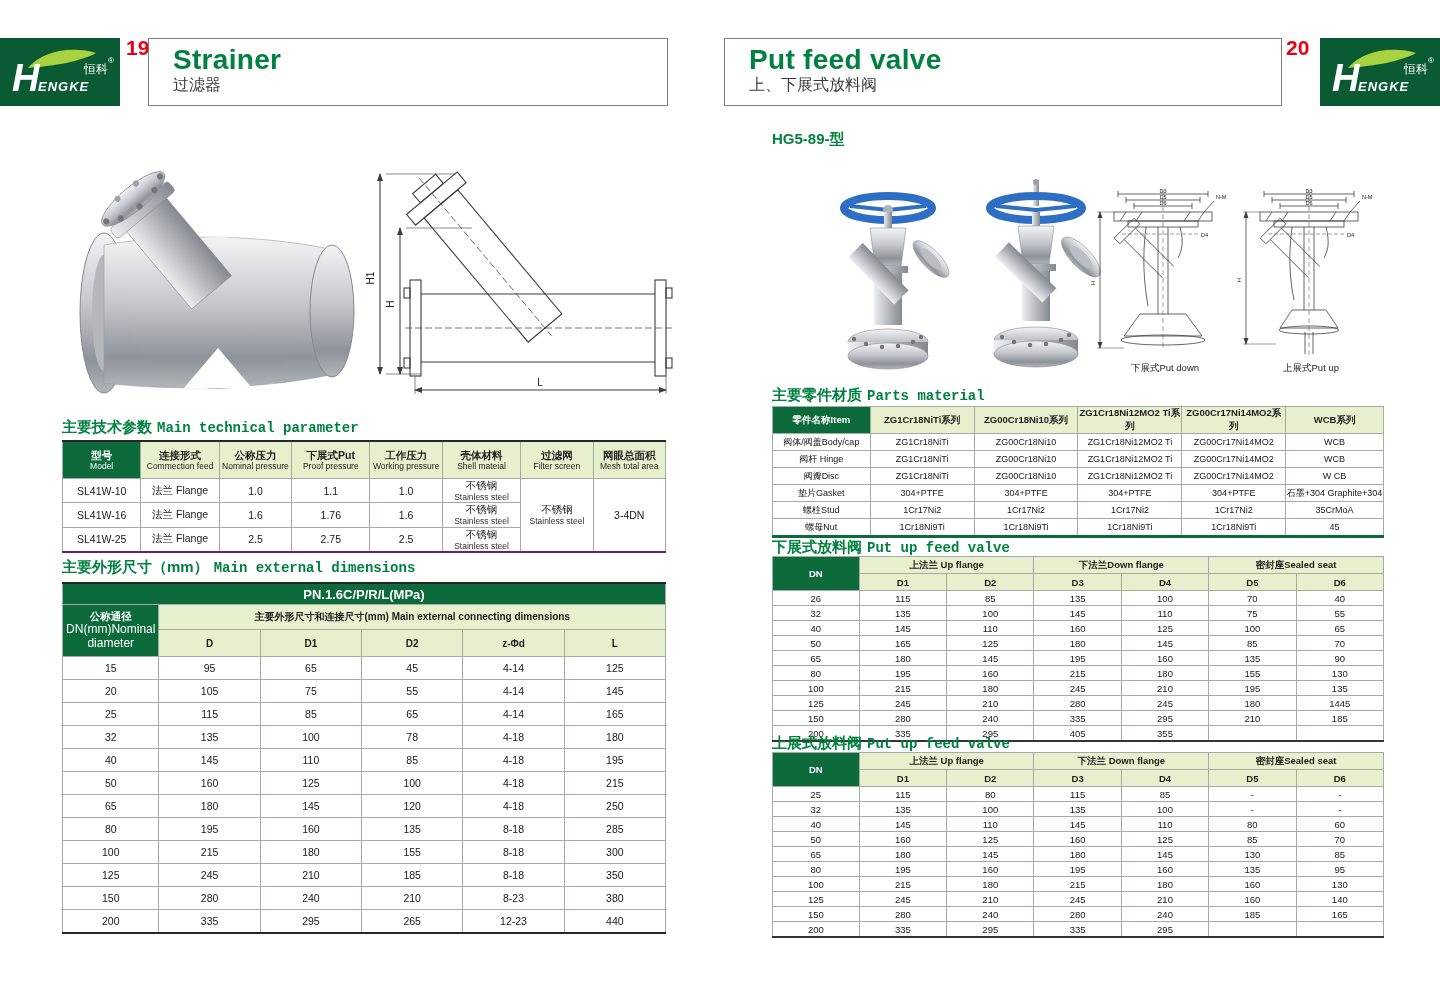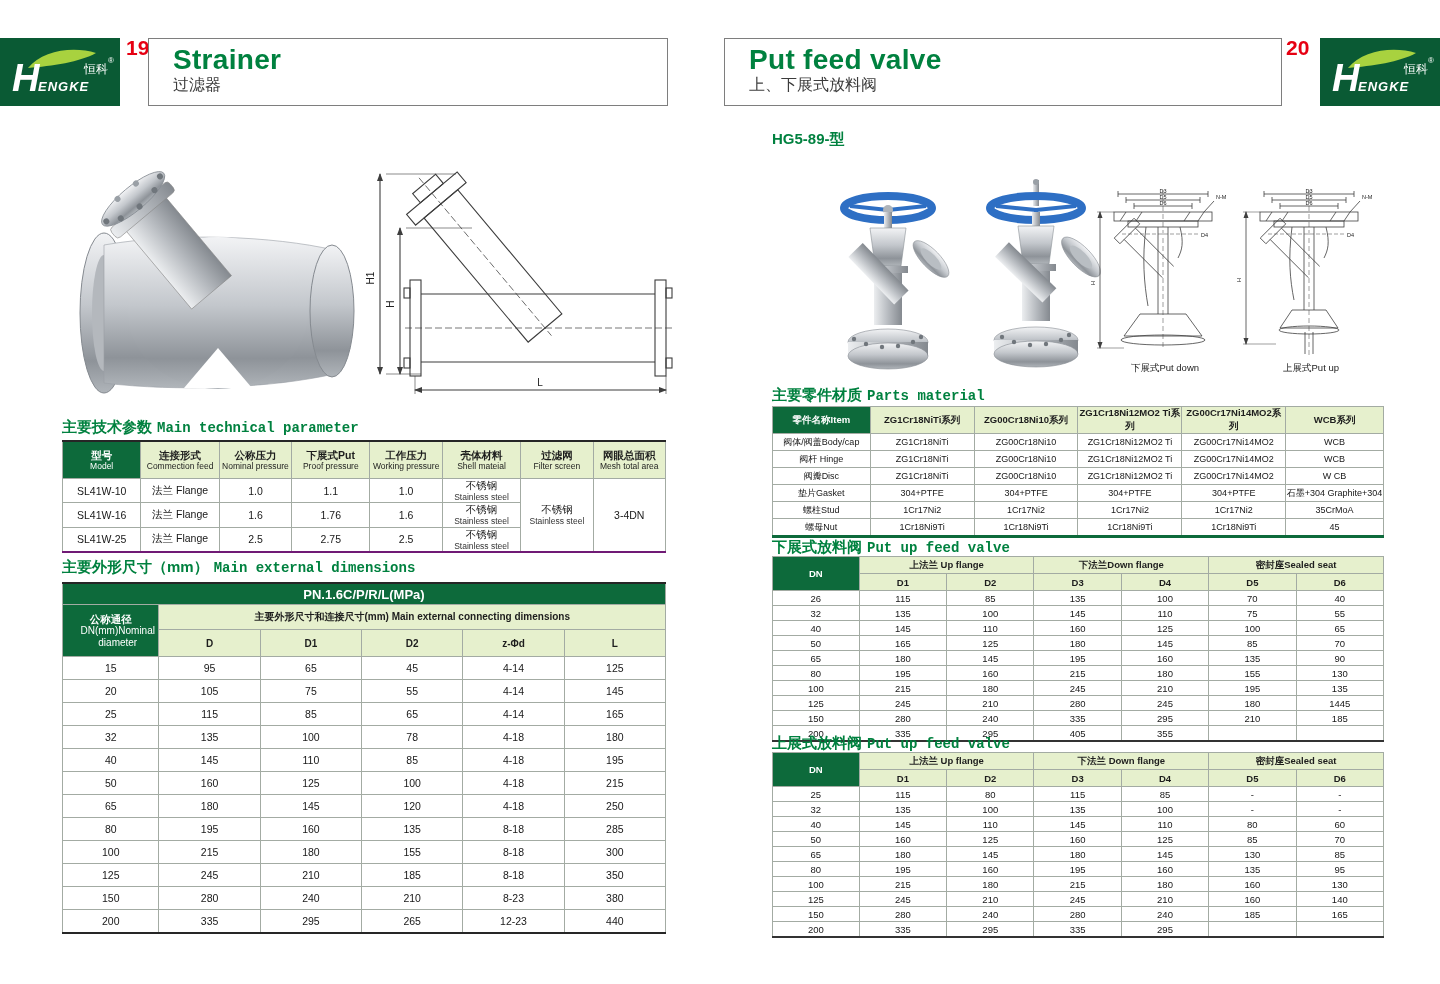--- a/index.html
+++ b/index.html
@@ -25,21 +25,21 @@
   .st-en{font-size:14px;font-weight:800;color:#00813f;margin-left:5px;font-family:Liberation Mono, monospace;}
   .model-label{position:absolute;left:772px;top:130px;font-size:15px;font-weight:800;color:#00813f;}
 
   
   table.tbl{position:absolute;border-collapse:collapse;table-layout:fixed;background:#fff;}
   .tbl th,.tbl td{border:1px solid #a3aba3;text-align:center;vertical-align:middle;padding:0;overflow:hidden;color:#171717;}
   .tbl .dark{background:#0d6a3b;color:#fff;}
   .tbl .light{background:#e6f0cd;color:#1d1d1d;}
   .hcn{font-size:10.5px;font-weight:bold;line-height:1.2;}
   .hen{font-size:8.5px;font-weight:normal;line-height:1.1;}
-  .hen2{font-size:10px;font-weight:normal;line-height:1.15;margin-left:14px;}
+  .hen2{font-size:12px;font-weight:normal;line-height:1.15;}
   .sub{font-size:8.5px;line-height:1.1;color:#333;}
 
   .t-tech{border-top:2px solid #262626;border-bottom:2px solid #701a75;border-radius:31px;}
   .t-tech thead th{height:36px;}
   .t-tech td{height:22px;font-size:10.5px;}
 
   .t-dim{border-top:2px solid #262626;border-bottom:2px solid #262626;}
   .t-dim .pn{height:20px;font-size:13px;font-weight:bold;}
   .t-dim .gh{height:24px;font-size:10px;font-weight:bold;}
   .t-dim .sh{height:26px;font-size:10px;font-weight:bold;}

